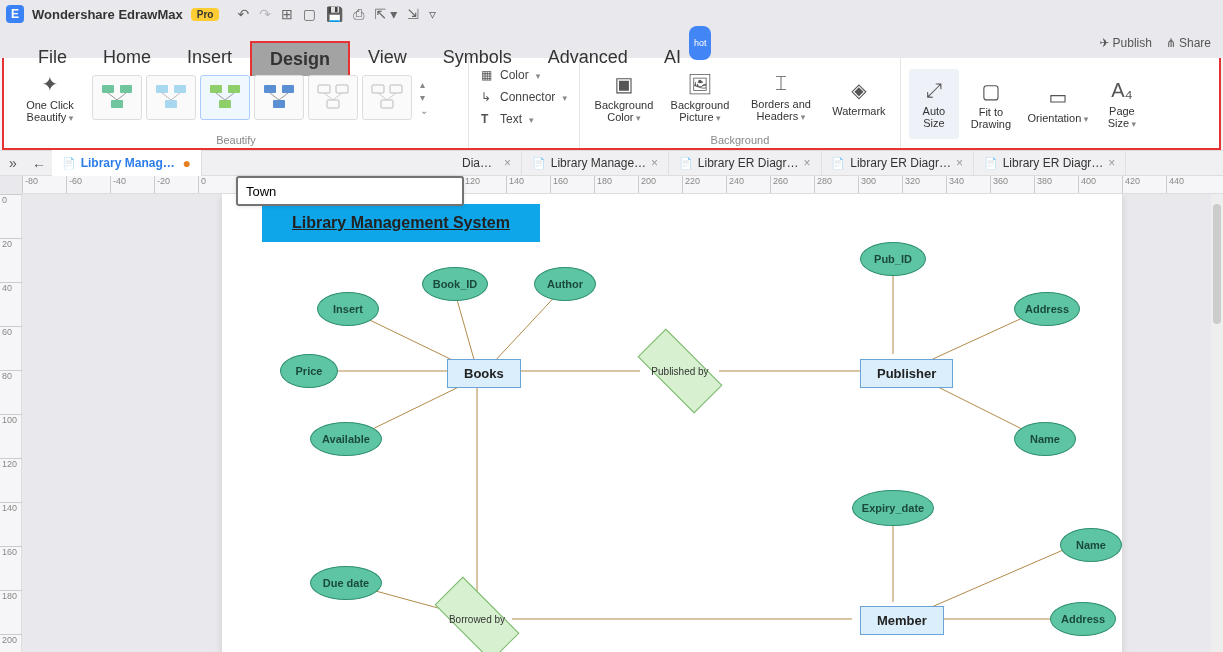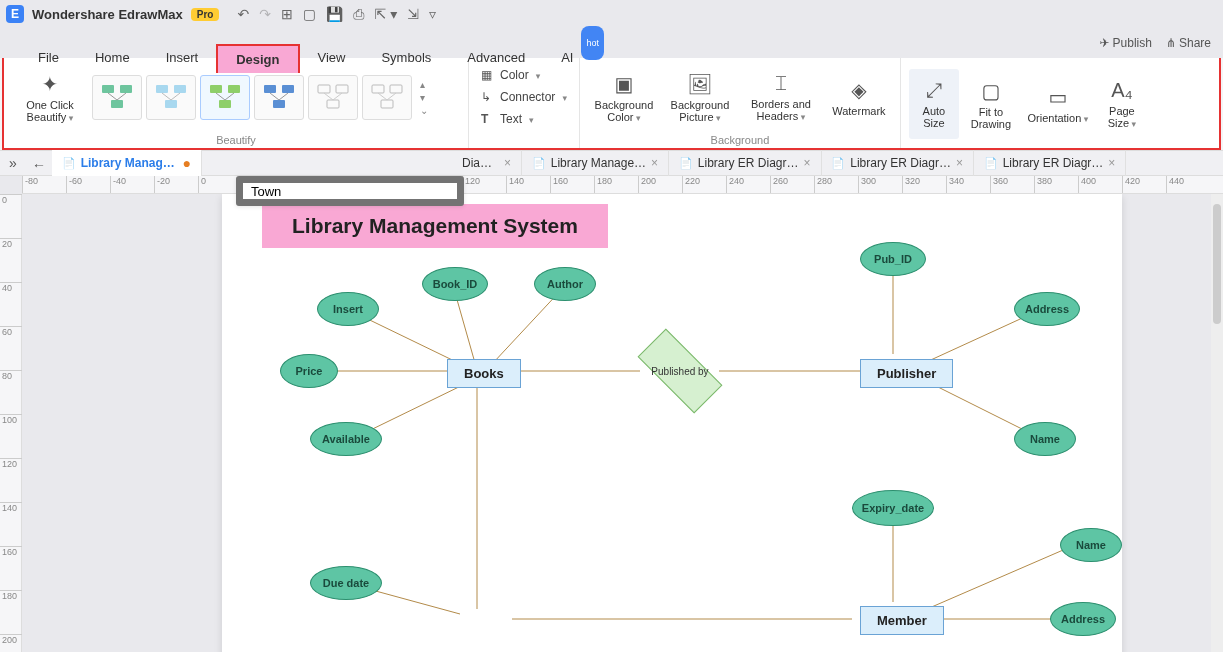--- a/index.html
+++ b/index.html
@@ -8,22 +8,22 @@
 
 .titlebar { height:28px; background:#e9e9ed; display:flex; align-items:center; padding-left:6px; gap:8px; }
 .titlebar .logo { width:18px; height:18px; background:#3b82f6; border-radius:4px; display:flex; align-items:center; justify-content:center; color:#fff; font-weight:bold; font-size:12px; }
 .titlebar .appname { font-weight:600; font-size:13px; }
 .titlebar .badge { background:#ffcc33; color:#333; font-size:10px; font-weight:600; padding:1px 6px; border-radius:4px; }
 .titlebar .qat { display:flex; gap:10px; margin-left:10px; color:#666; font-size:14px; }
 .titlebar .qat span { cursor:pointer; }
 
 
 .menubar { height:30px; background:#e9e9ed; display:flex; align-items:center; padding-left:20px; position:relative; }
-.menubar .menu { padding:6px 18px; font-size:13px; cursor:pointer;margin-top:28px; }
-.menubar .menu.active { background:#f9a8d4; border:2px solid #e63232; border-bottom:none; font-weight:600; position:relative; top:1px; }
+.menubar .menu { padding:6px 18px; font-size:18px; cursor:pointer;margin-top:28px; }
+.menubar .menu.active { background:#a3a3a3; border:2px solid #e63232; border-bottom:none; font-weight:600; position:relative; top:1px; }
 .menubar .ai-badge { background:#4285f4; color:#fff; font-size:9px; padding:12px 5px; border-radius:8px; margin-left:-10px; }
 .menubar .right { margin-left:auto; display:flex; gap:14px; padding-right:12px; font-size:12px; color:#555; }
 .menubar .right span { cursor:pointer; display:flex; align-items:center; gap:3px; }
 
 
 .ribbon { height:92px; background:#fff; border:2px solid #e63232; border-top:none; display:flex; margin:0 2px; }
 .ribbon-group { border-right:1px solid #e5e5e5; display:flex; flex-direction:column; padding:4px 8px 2px; }
 .ribbon-group .body { flex:1; display:flex; align-items:center; gap:4px; }
 .ribbon-group .label { text-align:center; font-size:11px; color:#888; padding-top:2px; }
 .big-btn { display:flex; flex-direction:column; align-items:center; justify-content:center; width:72px; height:70px; cursor:pointer; font-size:11px; text-align:center; gap:3px; border-radius:3px; }
@@ -53,24 +53,24 @@
 
 .workspace { position:relative; height:476px; background:#e9e9ed; }
 .hruler { position:absolute; top:0; left:22px; right:0; height:18px; background:#f6f6f8; border-bottom:1px solid #ddd; font-size:9px; color:#888; overflow:hidden; }
 .hruler .tick { position:absolute; top:0; height:18px; border-left:1px solid #ccc; padding-left:2px; }
 .vruler { position:absolute; top:18px; left:0; width:22px; bottom:0; background:#f6f6f8; border-right:1px solid #ddd; font-size:9px; color:#888; }
 .vruler .tick { position:absolute; left:0; width:22px; border-top:1px solid #ccc; text-align:left; padding-left:2px; }
 .canvas-wrap { position:absolute; top:18px; left:22px; right:0; bottom:0; overflow:hidden; }
 .page { position:absolute; left:200px; top:0; width:900px; height:600px; background:#fff; box-shadow:0 2px 8px rgba(0,0,0,0.12); }
 
 
-.float-input { position:absolute; left:236px; top:176px; width:228px; height:30px; background:#fff; border:7px solid #737373; border-radius:3px; padding:4px 8px; font-size:13px; z-index:50; box-shadow:0 1px 4px rgba(0,0,0,.1); }
-
-
-.title-box { position:absolute; background:#f9a8d4; padding:10px 30px; font-size:21px; font-weight:700; color:#222; }
+.float-input { position:absolute; left:236px; top:176px; width:228px; height:30px; background:#fff; border:2px solid #737373; border-radius:3px; padding:4px 8px; font-size:13px; z-index:50; box-shadow:0 1px 4px rgba(0,0,0,.1); }
+
+
+.title-box { position:absolute; background:#0ea5e9; padding:10px 30px; font-size:16px; font-weight:700; color:#222;text-decoration:underline; }
 .entity { position:absolute; border:1px solid #6aa3d5; background:#dbeefb; padding:6px 16px; font-size:13px; font-weight:700; color:#222; }
 .attr { position:absolute; border:1px solid #2d8f6f; background:#5ec5a4; border-radius:50%; display:flex; align-items:center; justify-content:center; font-size:11px; font-weight:600; color:#1a4a3c; padding:0 4px; }
 .rel { position:absolute; width:80px; height:40px; }
 .rel .diamond { width:100%; height:100%; background:#d6f0d0; border:1px solid #7ab86a; transform:rotate(45deg); }
 .rel .rlabel { position:absolute; inset:0; display:flex; align-items:center; justify-content:center; font-size:10px; font-weight:400; }
 svg.edges { position:absolute; inset:0; width:100%; height:100%; }
 svg.edges line, svg.edges polyline { stroke:#b38b4a; stroke-width:1; fill:none; }
 .vsb { position:absolute; right:0; top:18px; width:12px; bottom:0; background:#eee; }
 .vsb .thumb { position:absolute; left:2px; right:2px; top:10px; height:120px; background:#ccc; border-radius:4px; }
 </style>
@@ -356,20 +356,24 @@
       <div class="title-box" style="left:40px;top:10px">Library Management System</div>
 
       <div class="entity" style="left:225px;top:165px">Books</div>
       <div class="entity" style="left:638px;top:165px">Publisher</div>
       <div class="entity" style="left:638px;top:412px">Member</div>
 
       <div class="rel" style="left:418px;top:157px">
           <div class="diamond"></div>
           <div class="rlabel">Published by</div>
         </div>
+      <div class="rel" style="left:215px;top:405px">
+          <div class="diamond"></div>
+          <div class="rlabel">Borrowed by</div>
+        </div>
 
       <div class="attr" style="left:95px;top:98px;width:62px;height:34px">Insert</div>
       <div class="attr" style="left:200px;top:73px;width:66px;height:34px">Book_ID</div>
       <div class="attr" style="left:312px;top:73px;width:62px;height:34px">Author</div>
       <div class="attr" style="left:58px;top:160px;width:58px;height:34px">Price</div>
       <div class="attr" style="left:88px;top:228px;width:72px;height:34px">Available</div>
       <div class="attr" style="left:638px;top:48px;width:66px;height:34px">Pub_ID</div>
       <div class="attr" style="left:792px;top:98px;width:66px;height:34px">Address</div>
       <div class="attr" style="left:792px;top:228px;width:62px;height:34px">Name</div>
       <div class="attr" style="left:88px;top:372px;width:72px;height:34px">Due date</div>

